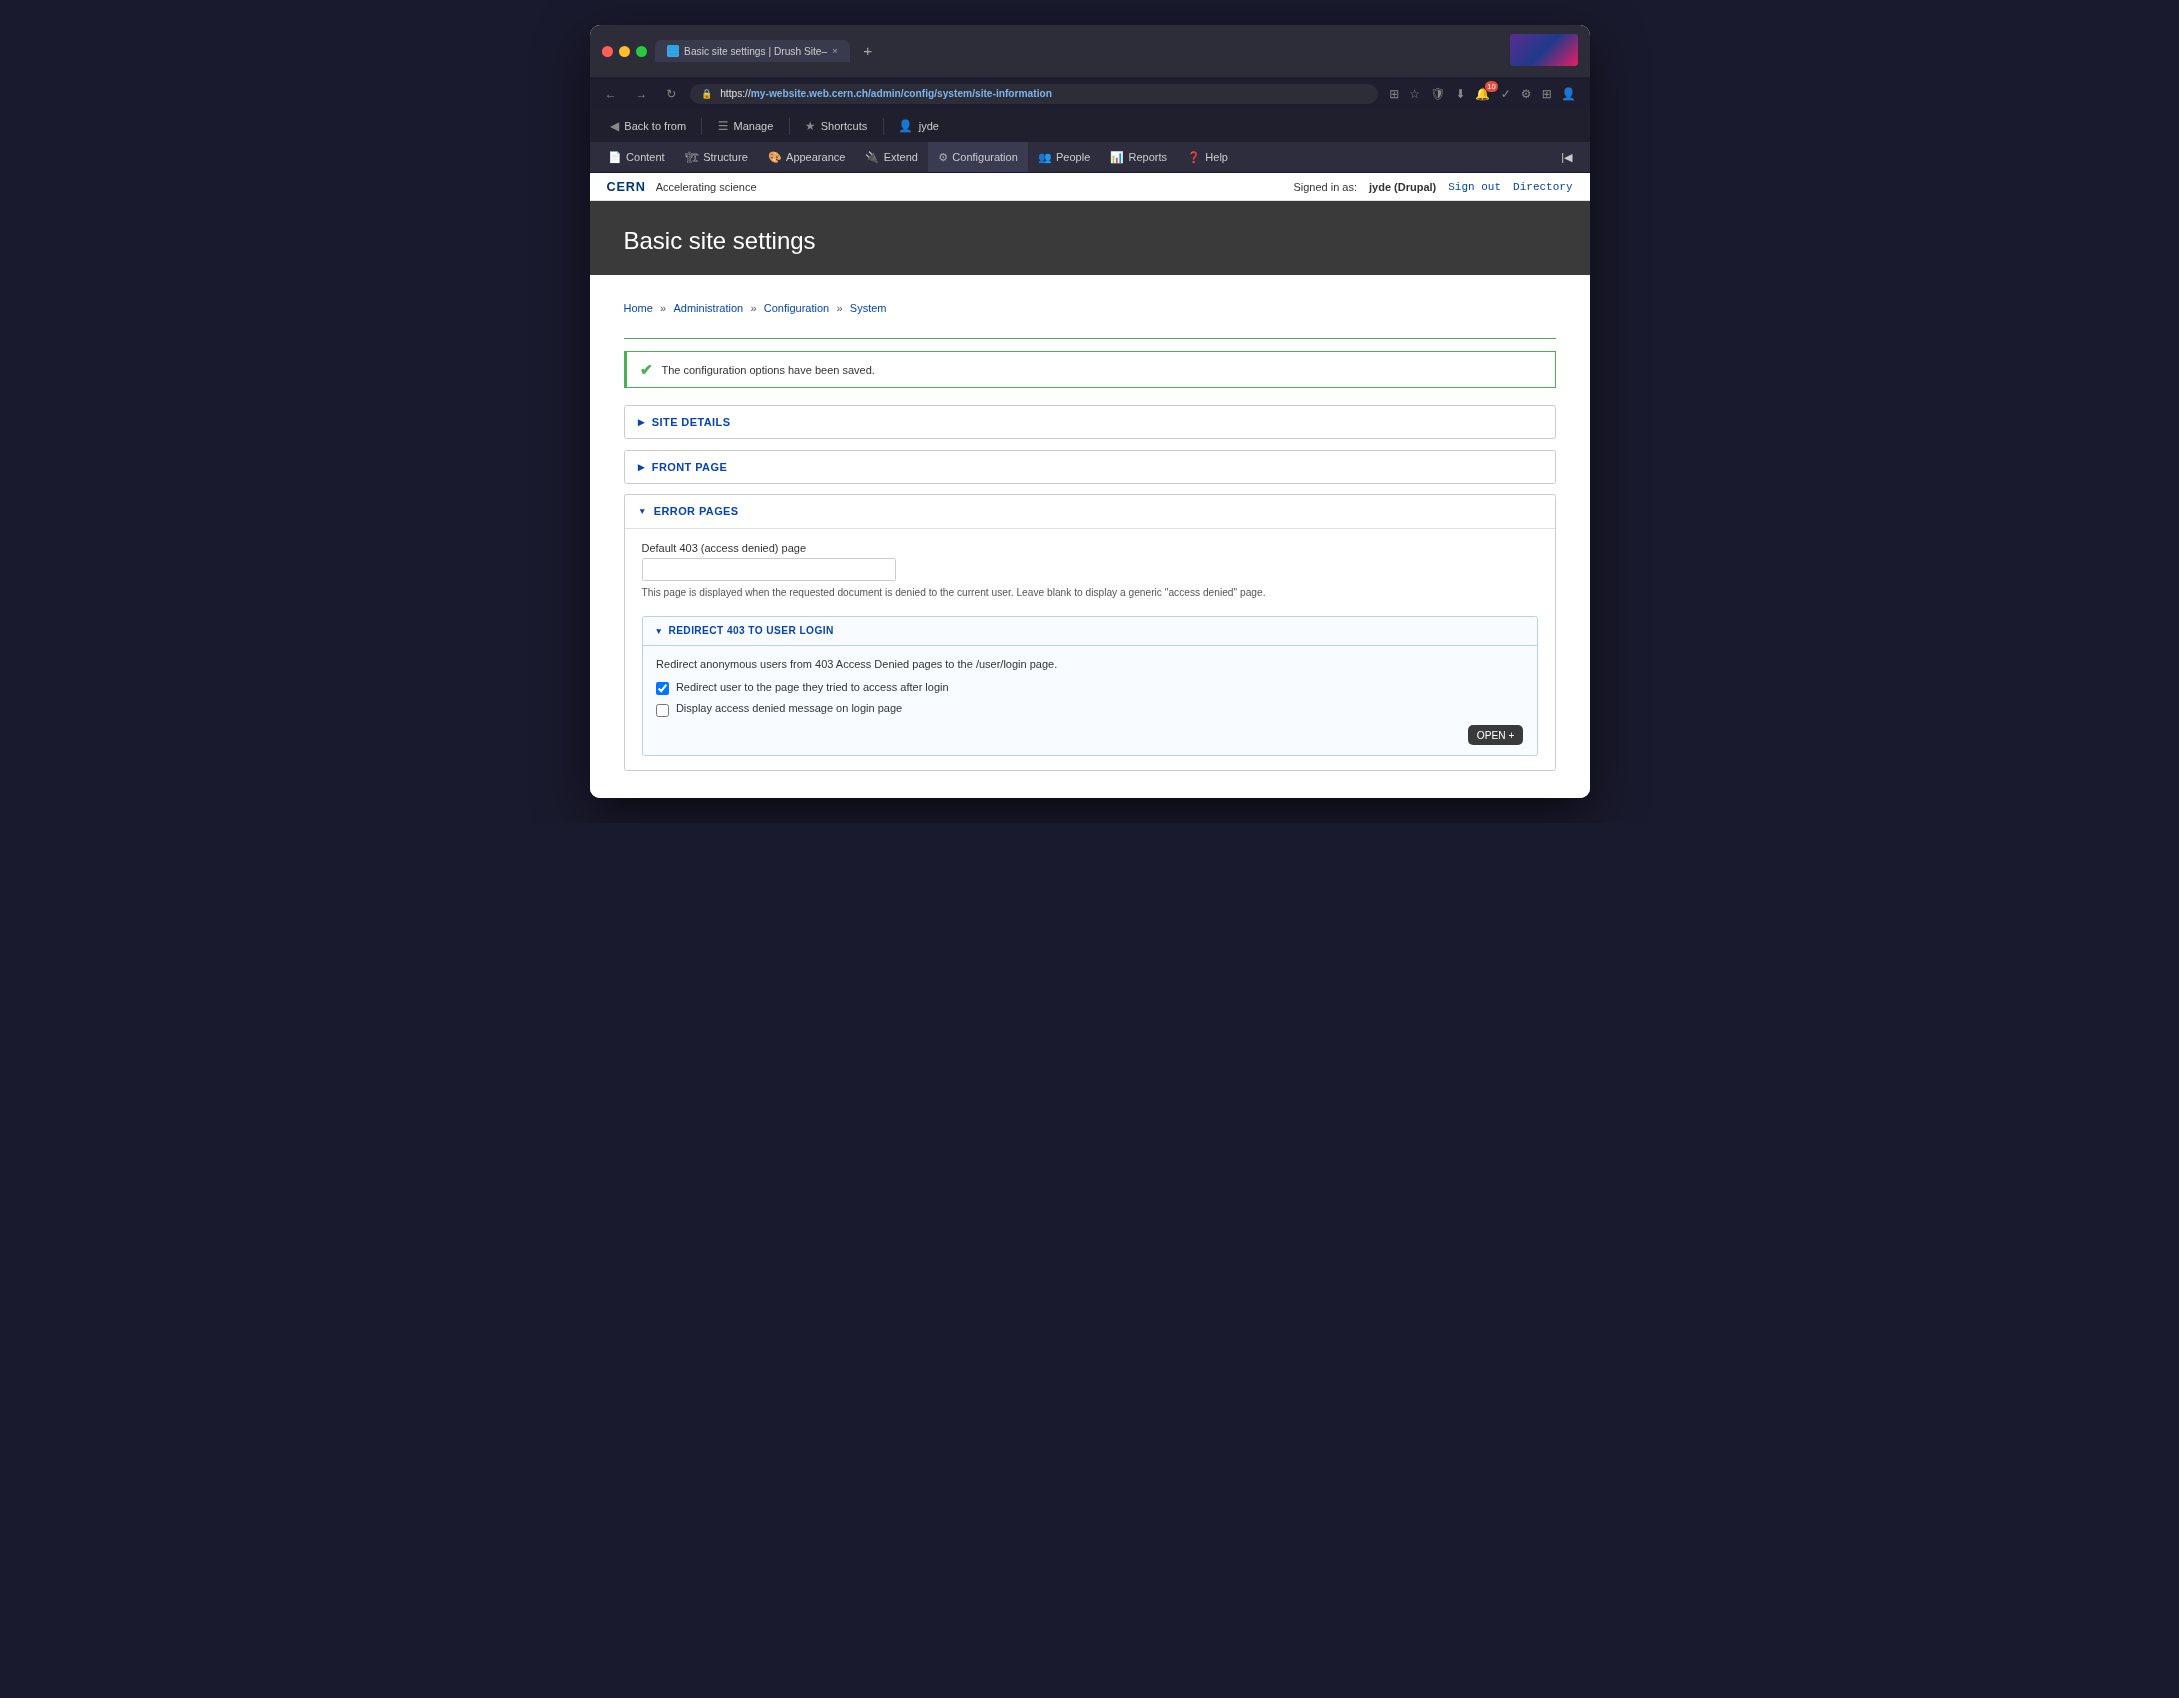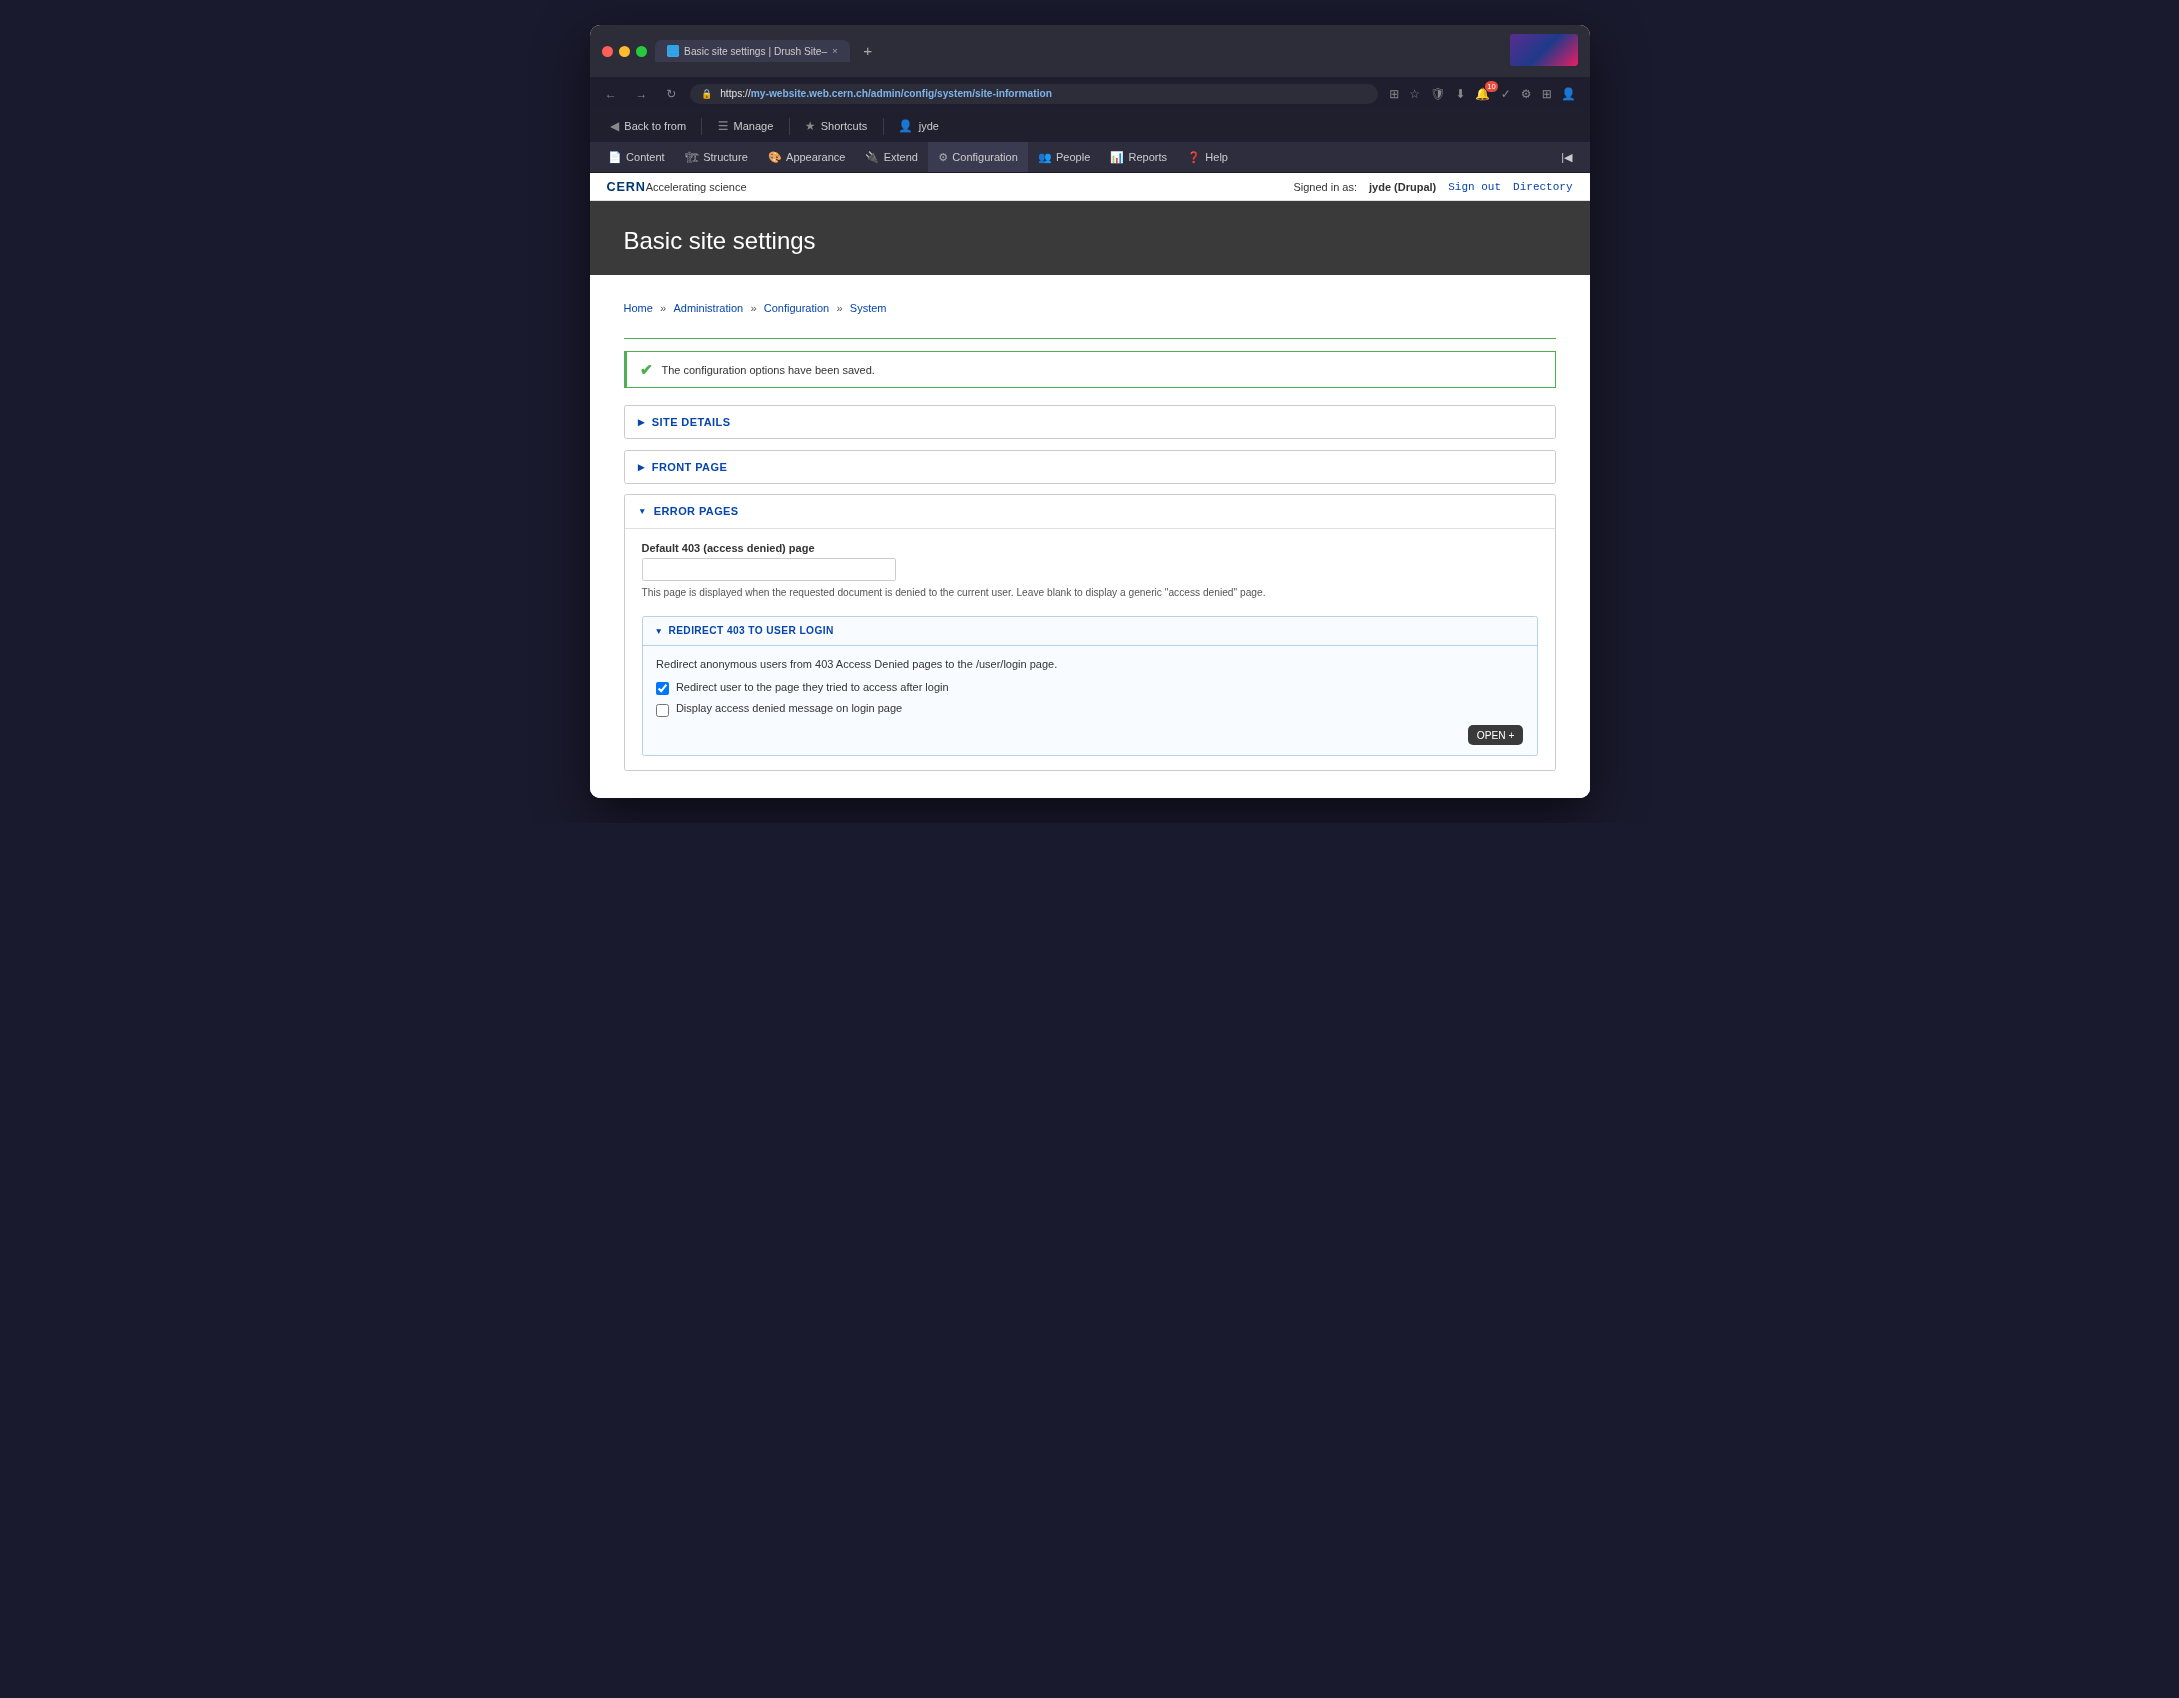--- a/index.html
+++ b/index.html
@@ -159,21 +159,21 @@
     .cern-bar {
       background: #fff;
       display: flex;
       align-items: center;
       padding: 6.8px 17px;
       border-bottom: 0.8px solid #e0e0e0;
     }
     .cern-logo {
       display: flex;
       align-items: center;
-      gap: 0;
+      gap: 10px;
       font-size: 11px;
       color: #333;
       font-weight: normal;
     }
     .cern-logo-text {
       font-weight: bold;
       font-size: 12.7px;
       color: #00376f;
       letter-spacing: 0.8px;
     }
@@ -255,21 +255,21 @@
     .section-body {
       padding: 13.6px 17px;
       border-top: 0.8px solid #e0e0e0;
     }
 
     .field-group {
       margin-bottom: 15.3px;
     }
     .field-label {
       font-size: 11px;
-      font-weight: bold;
+      font-weight: normal;
       color: #333;
       margin-bottom: 4.2px;
       display: block;
     }
     .field-input {
       width: 254px;
       padding: 4.2px 6.8px;
       border: 0.8px solid #ccc;
       border-radius: 1.7px;
       font-size: 11px;

